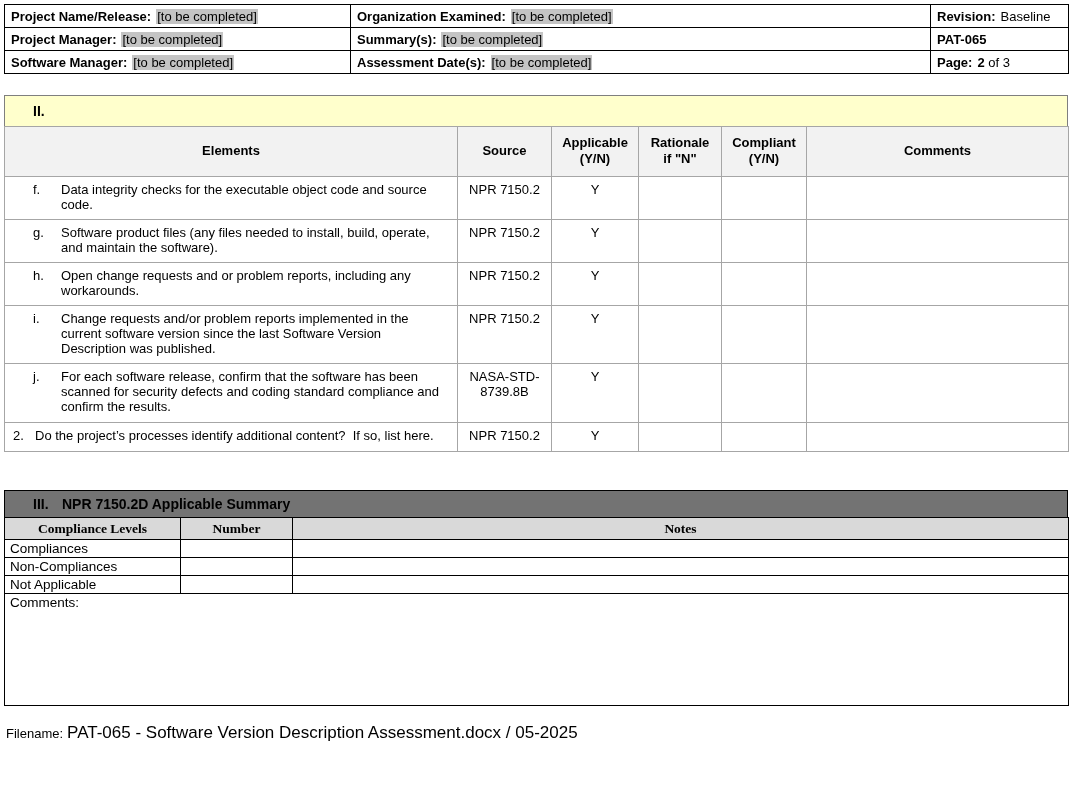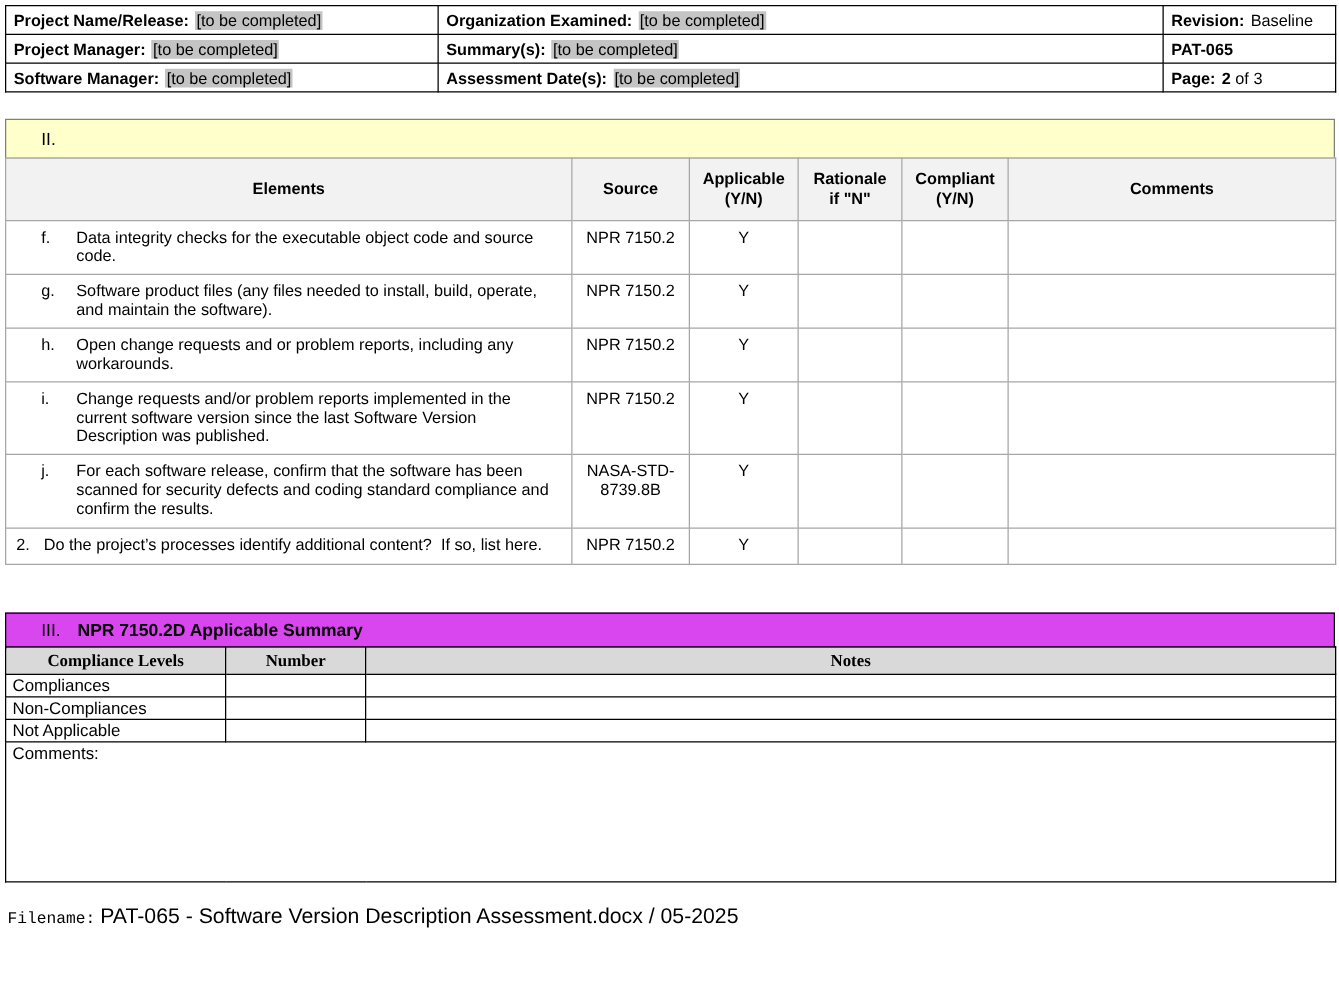--- a/index.html
+++ b/index.html
@@ -26,22 +26,22 @@
   .title-text { font-size: 16px; font-weight: bold; letter-spacing: .2px; }
   .lbl { font-weight: bold; margin-right: 5px; }
   .hl  { background: #C4C4C4; padding: 0 1px; }
   .bold { font-weight: bold; }
 
   
   .section2 { margin-top: 21px; }
   .section3 { margin-top: 38px; }
   .sec-bar { width: 1064px; display: flex; align-items: center; }
   .sec2-bar { background: #FFFFCC; border: 1.4px solid #7f7f7f; height: 32px; }
-  .sec3-bar { background: #d946ef; border: 1.5px solid #000; height: 29px; }
-  .sec-num { margin-left: 28px; width: 29px; font-weight: normal; font-size: 14px; flex: 0 0 auto; }
+  .sec3-bar { background: #737373; border: 1.5px solid #000; height: 29px; }
+  .sec-num { margin-left: 28px; width: 29px; font-weight: bold; font-size: 14px; flex: 0 0 auto; }
   .sec-title { font-weight: bold; font-size: 14px; }
 
   
   .findings { width: 1064px; margin-top: -1.4px; border: 1.4px solid #7f7f7f; }
   .findings th, .findings td { border: 1.2px solid #a6a6a6; }
   .findings th {
     background: #F2F2F2; height: 50px;
     font-size: 13px; font-weight: bold; text-align: center; vertical-align: middle;
     line-height: 1.22; padding: 2px;
   }
@@ -56,21 +56,21 @@
   
   .summary { width: 1064px; margin-top: -1.5px; }
   .summary th, .summary td { border: 1.3px solid #000; font-size: 13.5px; padding: 1px 5px; }
   .summary th { background: #D9D9D9; height: 22px; font-weight: bold; text-align: center; vertical-align: middle; font-family: Liberation Serif, serif; }
   .summary td { height: 16px; vertical-align: middle; text-align: left; }
   .summary .fill { }
   .comments-cell { height: 112px !important; vertical-align: top !important; padding-top: 2px; }
 
   
   .footer { margin-top: 17px; padding-left: 2px; }
-  .footer-label { font-family: Liberation Mono, monospace; font-size: 13px; }
+  .footer-label { font-family: Liberation Sans, sans-serif; font-size: 13px; }
   .footer-text { font-size: 17px; margin-left: 4px; }
 </style>
 </head>
 <body>
 
 <div class="page">
 
   <table class="info-table">
     <colgroup>
         <col style="width:346px">

